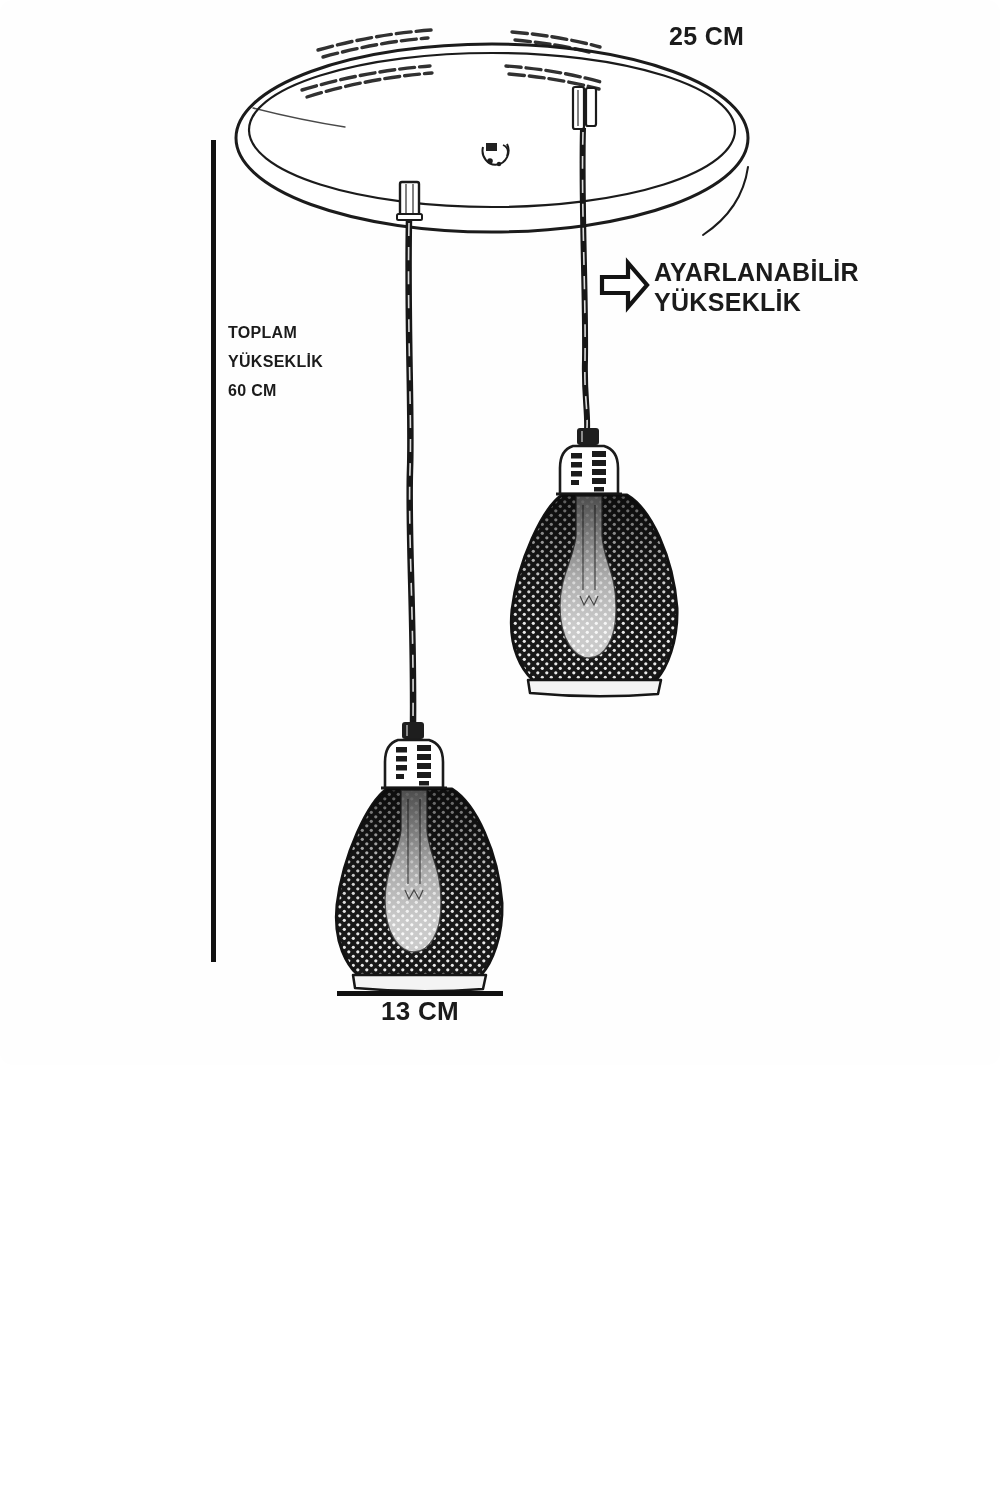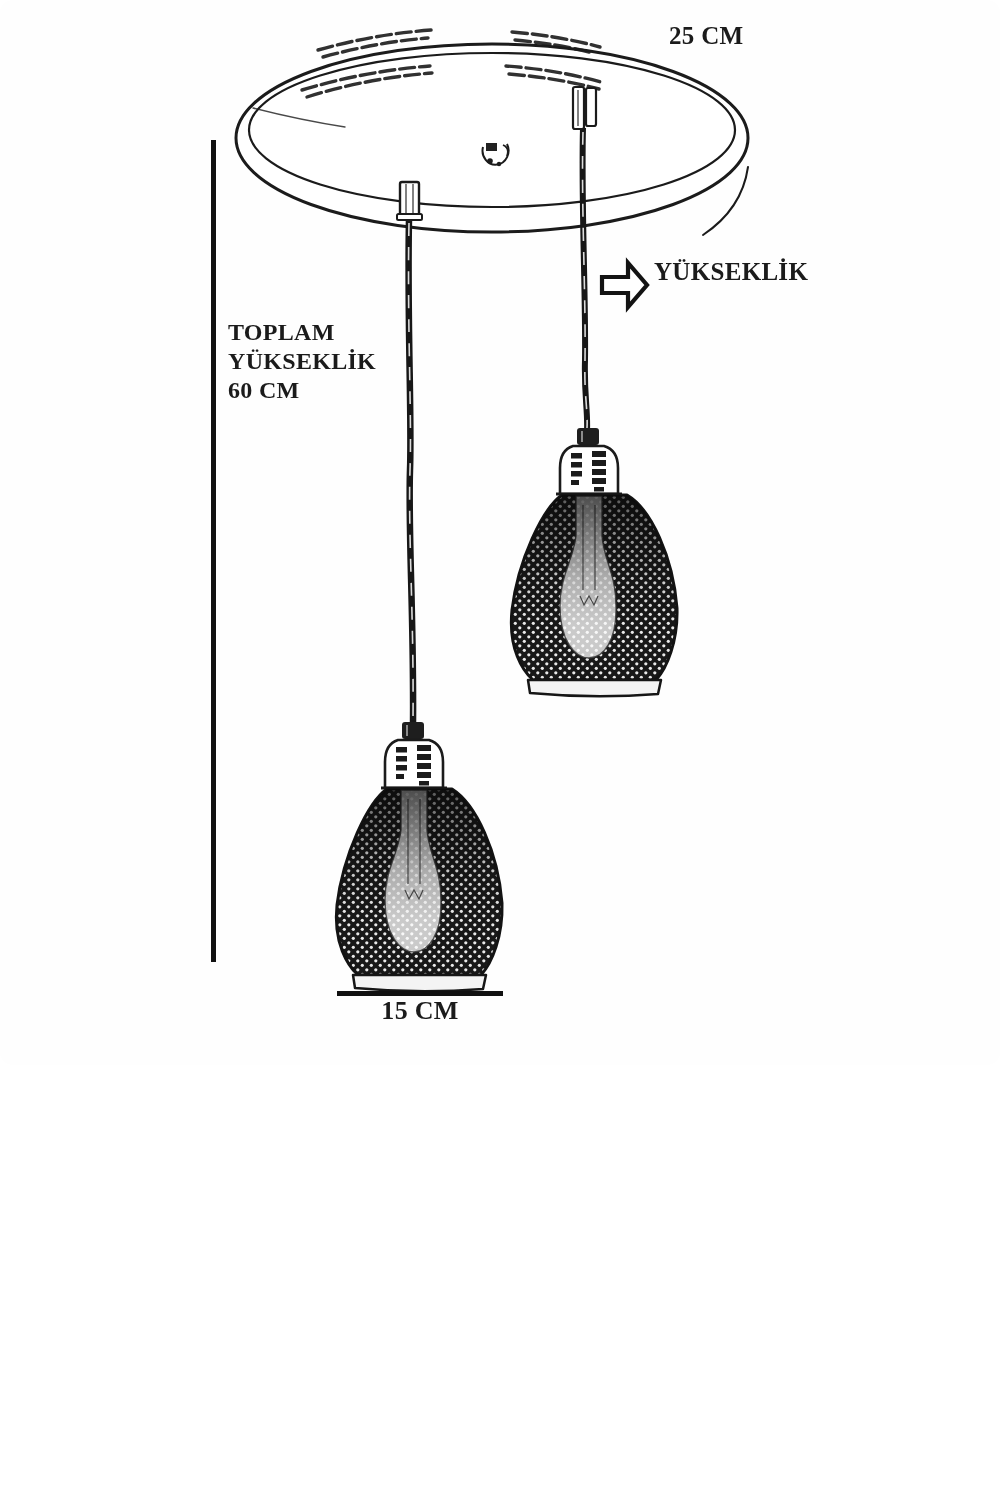--- a/index.html
+++ b/index.html
@@ -1,39 +1,39 @@
 <!DOCTYPE html>
 <html><head>
 <meta charset="utf-8">
 <style>
   html, body { margin: 0; padding: 0; background: #ffffff; }
   #stage {
     position: relative;
     width: 1000px;
     height: 1065px;
     background: #fefefe;
-    font-family: Liberation Serif, serif;
+    font-family: Liberation Sans, sans-serif;
     overflow: hidden;
     border-radius: 13px;
   }
   #drawing {
     position: absolute;
     left: 0; top: 0;
     width: 1000px; height: 1501px;
   }
   .lbl {
     position: absolute;
     font-weight: bold;
     color: #1b1b1b;
     white-space: nowrap;
     letter-spacing: 0.3px;
   }
   .lbl span { display: block; }
   .lbl-canopy   { left: 669px; top: 22px;  font-size: 25px; }
-  .lbl-total    { left: 228px; top: 318px; font-size: 24px; line-height: 29px; }
+  .lbl-total    { left: 228px; top: 318px; font-size: 16px; line-height: 29px; }
   .lbl-adjust   { left: 654px; top: 257px; font-size: 25px; line-height: 30px; }
   .lbl-shade    { left: 337px; top: 996px; width: 166px; text-align: center; font-size: 26px; white-space: nowrap; }
 </style>
 </head>
 <body>
 
 <div id="stage">
 
   <svg id="drawing" viewBox="0 0 1000 1501" xmlns="http://www.w3.org/2000/svg">
     <defs>
@@ -195,18 +195,19 @@
 
   <div class="lbl lbl-canopy">25 CM</div>
 
   <div class="lbl lbl-total">
     <span>TOPLAM</span>
     <span>YÜKSEKLİK</span>
     <span>60 CM</span>
   </div>
 
   <div class="lbl lbl-adjust">
+    <span>AYARLANABİLİR</span>
     <span>YÜKSEKLİK</span>
   </div>
 
-  <div class="lbl lbl-shade">15 CM</div>
+  <div class="lbl lbl-shade">13 CM</div>
 
 </div>
 
 </body></html>

